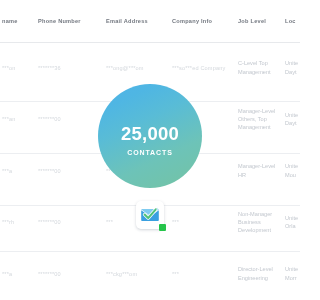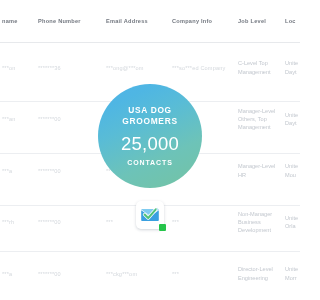--- a/index.html
+++ b/index.html
@@ -118,21 +118,21 @@
     font-size: 8.4px;
     font-weight: 700;
     letter-spacing: 0.7px;
     line-height: 10.5px;
     text-transform: uppercase;
     max-width: 84px;
   }
 
   .bubble-count {
     font-size: 18.5px;
-    font-weight: 400;
+    font-weight: 700;
     letter-spacing: 0.2px;
     line-height: 22px;
     margin-top: 7px;
   }
 
   .bubble-unit {
     font-size: 7px;
     font-weight: 700;
     letter-spacing: 0.9px;
     line-height: 9px;
@@ -242,21 +242,20 @@
     </tbody>
   </table>
 
   <div class="header-rule"></div>
   <div class="row-rule" style="top:101px"></div>
   <div class="row-rule" style="top:153px"></div>
   <div class="row-rule" style="top:205px"></div>
   <div class="row-rule" style="top:251px"></div>
 
   <div class="bubble">
-    <div class="bubble-title">USA DOG GROOMERS</div>
     <div class="bubble-count">25,000</div>
     <div class="bubble-unit">CONTACTS</div>
   </div>
 
   <div class="mail-badge">
     <svg width="20" height="16" viewBox="0 0 20 16" aria-hidden="true">
       <path d="M1.2 3.2 L10 9.4 L18.8 3.2 L18.8 13.2 Q18.8 14 18 14 L2 14 Q1.2 14 1.2 13.2 Z" fill="#3aa0e0"></path>
       <path d="M1.2 2.6 Q1.2 2 2 2 L18 2 Q18.8 2 18.8 2.6 L10 8.8 Z" fill="#7fcbf0"></path>
       <path d="M4.6 7.6 L8.2 11.0 L16.0 2.2" fill="none" stroke="#ffffff" stroke-width="3.4" stroke-linecap="round" stroke-linejoin="round"></path>
       <path d="M4.6 7.6 L8.2 11.0 L16.0 2.2" fill="none" stroke="#4fc27a" stroke-width="2.0" stroke-linecap="round" stroke-linejoin="round"></path>

